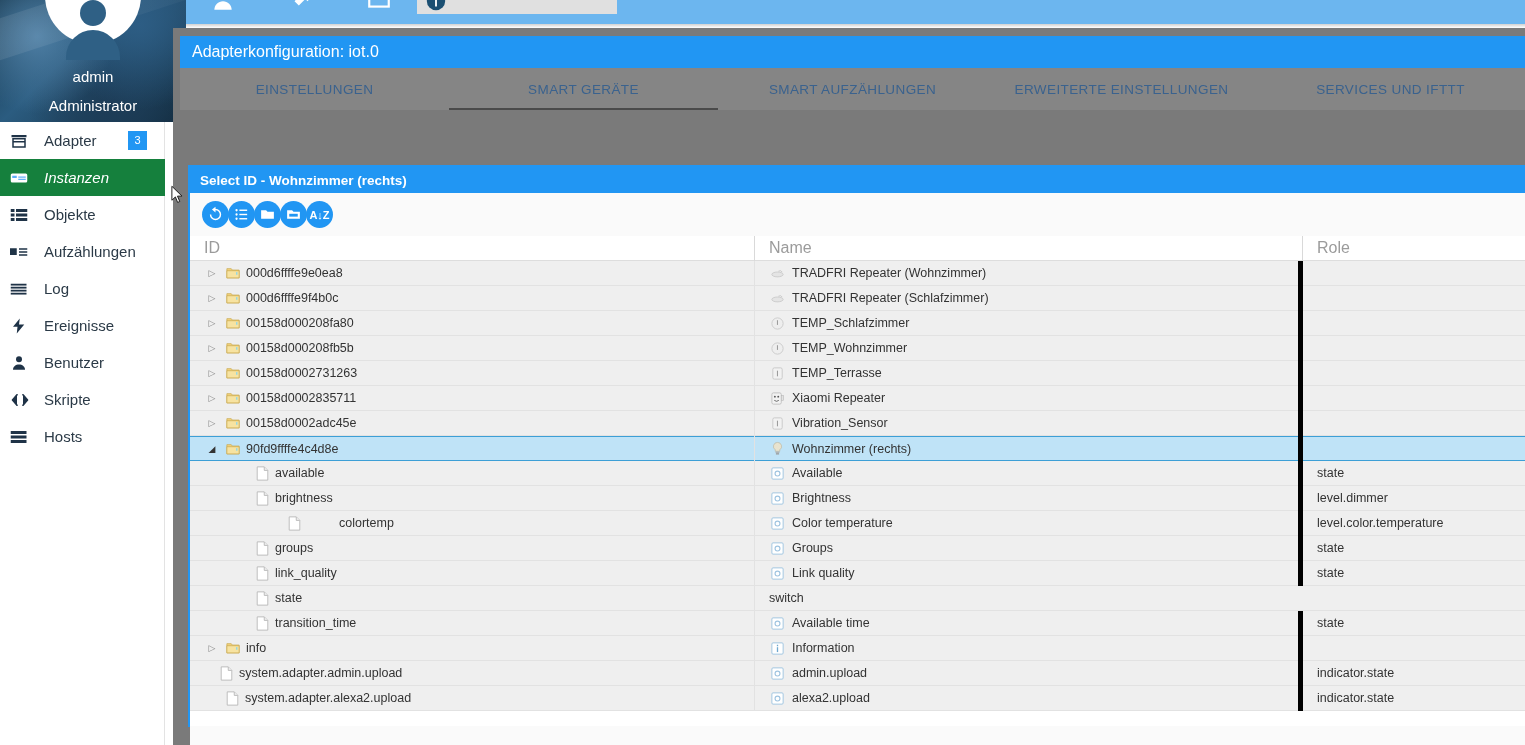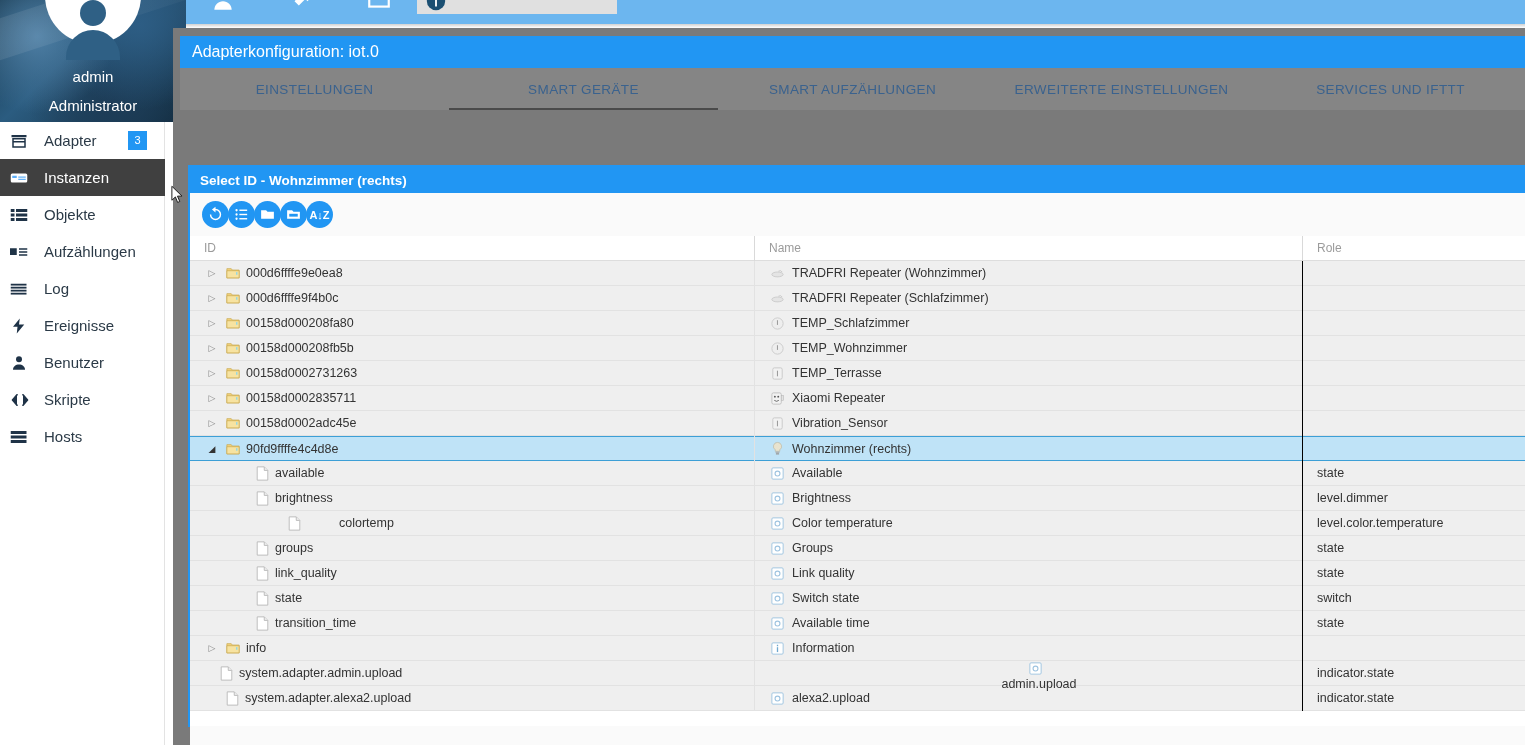--- a/index.html
+++ b/index.html
@@ -68,21 +68,21 @@
   .profile-name { top: 68px; font-size: 15px; }
   .profile-role { top: 97px; font-size: 15px; }
 
   .nav { position: absolute; top: 122px; left: 0; width: 165px; }
   .nav-item {
     display: flex; align-items: center; height: 37px; padding-left: 10px;
     color: #2b3a47; font-size: 15px; cursor: pointer; position: relative;
   }
   .nav-item .ic { width: 26px; height: 20px; display: flex; align-items: center; justify-content: flex-start; flex: none; }
   .nav-item .lbl { margin-left: 8px; white-space: nowrap; }
-  .nav-item.active { background: #404040; color: #ffffff; }
+  .nav-item.active { background: #15803d; color: #ffffff; font-style: italic; }
   .nav-item.active svg { fill: #ffffff; }
   .nav-item svg { fill: #1f3347; }
   .nav-badge {
     position: absolute; right: 18px; top: 9px;
     min-width: 19px; height: 19px; background: #2196f3; color: #fff;
     font-size: 11px; line-height: 19px; text-align: center; padding: 0 4px;
   }
 
   
   .overlay {
@@ -141,33 +141,33 @@
   }
   .tbtn svg { width: 17px; height: 17px; fill: #ffffff; }
   .tbtn.az { font-size: 11px; font-weight: bold; font-family: "Liberation Sans", sans-serif; }
 
   
   .tbl { width: 100%; }
   .thead {
     display: flex; height: 25px; align-items: center;
     background: #ffffff; border-bottom: 1px solid #dddddd;
   }
-  .th { color: #9b9b9b; font-size: 12px; padding-left: 14px; display: flex; align-items: center; height: 25px; }
+  .th { color: #9b9b9b; font-size: 16px; padding-left: 14px; display: flex; align-items: center; height: 25px; }
   .th.id { width: 565px; border-right: 1px solid #d9d9d9; }
   .th.name { width: 548px; border-right: 1px solid #d9d9d9; }
   .th.role { width: 220px; }
   .tbody { height: 465px; overflow: hidden; background:#fff; }
 
   .row {
     display: flex; height: 25px; align-items: center;
     background: #efefef; border-bottom: 1px solid #e2e2e2;
   }
   .row.sel { background: #bfe3f7; border-top: 1px solid #3c9fd6; border-bottom: 1px solid #3c9fd6; }
   .c-id { width: 565px; display: flex; align-items: center; border-right: 1px solid #e2e2e2; height: 25px; }
-  .c-name { width: 548px; display: flex; align-items: center; border-right: 1px solid #000000; height: 25px; }
+  .c-name { width: 548px; display: flex; align-items: center; border-right: 5px solid #000000; height: 25px; }
   .c-role { width: 220px; padding-left: 14px; font-size: 12.5px; color: #333; height: 25px; display:flex; align-items:center;}
 
   .arrow { width: 16px; text-align: center; color: #888; font-size: 9px; flex: none; }
   .arrow.open { color: #333; }
   .idtxt { font-size: 12.5px; color: #333; margin-left: 6px; white-space: nowrap; }
   .nmtxt { font-size: 12.5px; color: #333; margin-left: 7px; white-space: nowrap; }
 
   
   .folder { width: 14px; height: 14px; flex: none; position: relative; }
   .folder svg { width: 14px; height: 14px; }
@@ -661,29 +661,20 @@
           </div>
           <div class="row">
             <div class="c-id" style="padding-left: 44px;">
               <span class="arrow">&nbsp;</span>
               <span class="doc" style="margin-left: 6px;"><svg viewBox="0 0 14 17">
                   <path d="M1 1h8l4 4v11H1z" fill="#ffffff" stroke="#b6b6b6" stroke-width="1"></path>
                   <path d="M9 1v4h4" fill="#eeeeee" stroke="#b6b6b6" stroke-width="1"></path>
                 </svg></span>
               <span class="idtxt">state</span>
             </div>
-            <div class="c-name" style="padding-left: 14px;">
-              <span class="dev">
-                <svg viewBox="0 0 16 16">
-                  <rect x="2" y="2" width="12" height="12" rx="1.2" fill="#ffffff" stroke="#9fc4e0" stroke-width="1"></rect>
-                  <circle cx="8" cy="8" r="2.6" fill="none" stroke="#9fc4e0" stroke-width="1.2"></circle>
-                </svg>
-              </span>
-              <span class="nmtxt">Switch state</span>
-            </div>
             <div class="c-role">switch</div>
           </div>
           <div class="row">
             <div class="c-id" style="padding-left: 44px;">
               <span class="arrow">&nbsp;</span>
               <span class="doc" style="margin-left: 6px;"><svg viewBox="0 0 14 17">
                   <path d="M1 1h8l4 4v11H1z" fill="#ffffff" stroke="#b6b6b6" stroke-width="1"></path>
                   <path d="M9 1v4h4" fill="#eeeeee" stroke="#b6b6b6" stroke-width="1"></path>
                 </svg></span>
               <span class="idtxt">transition_time</span>
@@ -723,21 +714,21 @@
           </div>
           <div class="row">
             <div class="c-id" style="padding-left: 8px;">
               <span class="arrow">&nbsp;</span>
               <span class="doc" style="margin-left: 6px;"><svg viewBox="0 0 14 17">
                   <path d="M1 1h8l4 4v11H1z" fill="#ffffff" stroke="#b6b6b6" stroke-width="1"></path>
                   <path d="M9 1v4h4" fill="#eeeeee" stroke="#b6b6b6" stroke-width="1"></path>
                 </svg></span>
               <span class="idtxt">system.adapter.admin.upload</span>
             </div>
-            <div class="c-name" style="padding-left: 14px; flex-direction: column;">
+            <div class="c-name" style="padding-left: 14px;">
               <span class="dev">
                 <svg viewBox="0 0 16 16">
                   <rect x="2" y="2" width="12" height="12" rx="1.2" fill="#ffffff" stroke="#9fc4e0" stroke-width="1"></rect>
                   <circle cx="8" cy="8" r="2.6" fill="none" stroke="#9fc4e0" stroke-width="1.2"></circle>
                 </svg>
               </span>
               <span class="nmtxt">admin.upload</span>
             </div>
             <div class="c-role">indicator.state</div>
           </div>

